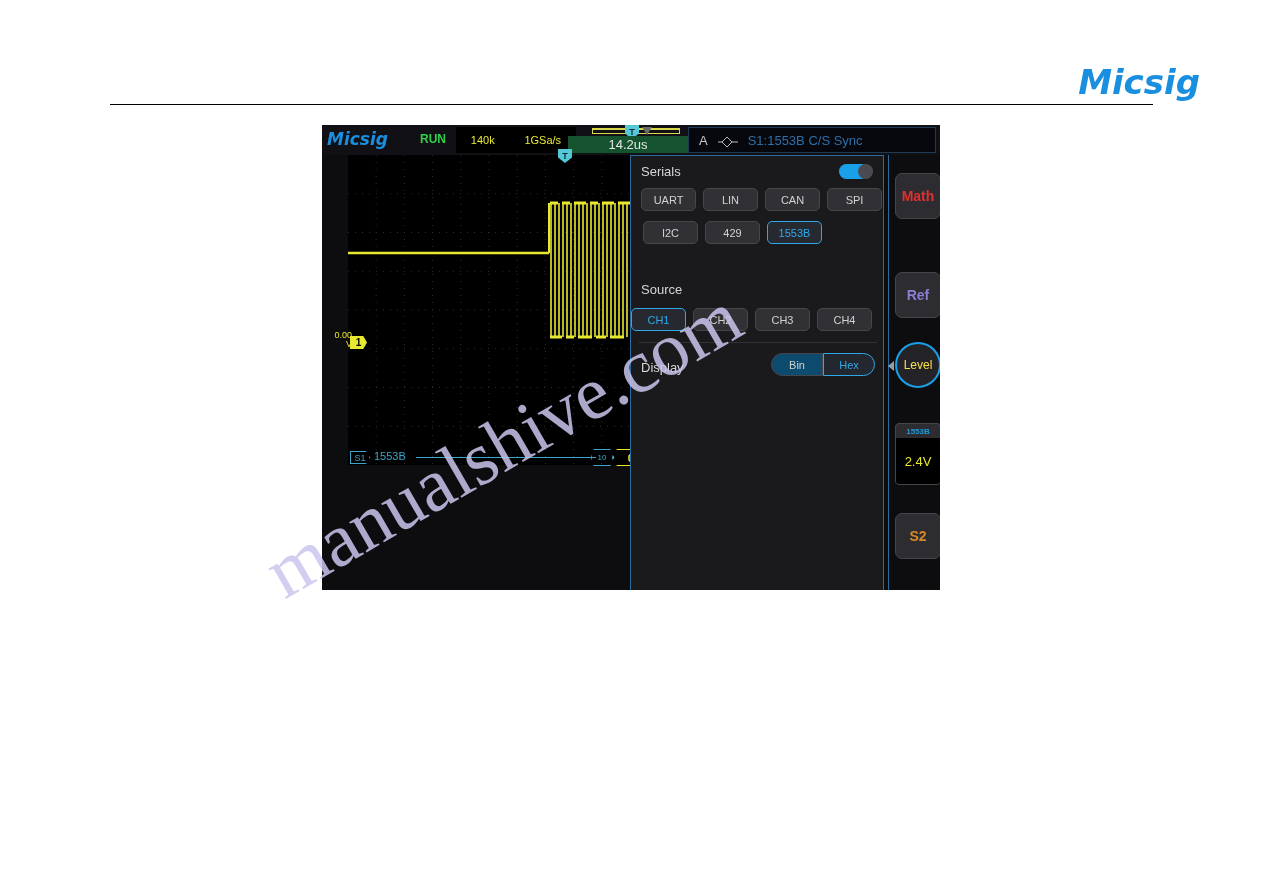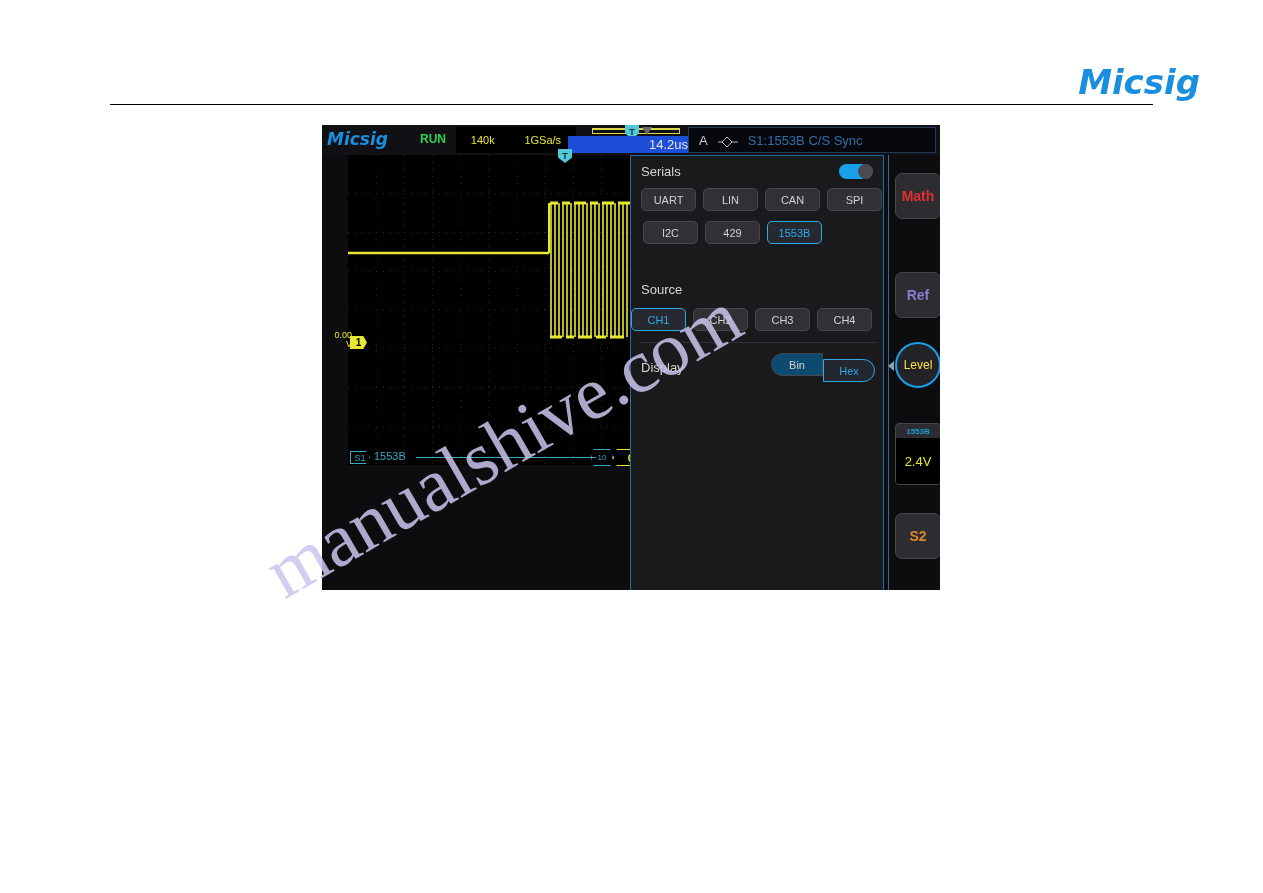--- a/index.html
+++ b/index.html
@@ -57,22 +57,22 @@
     background:#000; display:flex; align-items:center; justify-content:space-around;
     color:#e8e830; font-size:11px;
   }
   .tb-timeref { position:absolute; left:246px; top:0px; width:120px; height:30px; }
   .tb-refbar {
     position:absolute; left:24px; top:3px; width:88px; height:6px;
     border:1px solid #d8d84a; border-top:none; box-sizing:border-box;
   }
   .tb-refline { position:absolute; left:24px; top:3px; width:88px; height:2px; background:#d8d84a; }
   .tb-time {
-    position:absolute; left:0; top:11px; width:120px; text-align:right;
-    font-size:13px; color:#e6e6e6; background:#1d4ed8; height:17px; line-height:17px;
+    position:absolute; left:0; top:11px; width:120px; text-align:center;
+    font-size:13px; color:#e6e6e6; background:#14532d; height:17px; line-height:17px;
   }
   .tb-trigzone {
     position:absolute; left:366px; top:2px; width:248px; height:26px;
     background:#07080d; border:1px solid #1f3a55;
     display:flex; align-items:center; gap:10px; padding-left:10px;
   }
   .tb-a { font-size:13px; color:#c8c8c8; }
   .tb-trigsrc { font-size:13px; color:#2f6fa8; }
   .diamond-icon { width:20px; height:12px; display:inline-block; }
 
@@ -170,21 +170,21 @@
   .seg {
     position:absolute; left:140px; top:197px; display:flex;
   }
   .seg .sbtn {
     width:52px; height:23px; background:#0c4a6e; border:1px solid #46464c;
     color:#d2d2d2; font-size:11px;
     display:flex; align-items:center; justify-content:center;
   }
   .seg .sbtn:first-child { border-radius:12px 0 0 12px; }
   .seg .sbtn:last-child  { border-radius:0 12px 12px 0; }
-  .seg .sbtn.sel { color:#2ea8e8; border-color:#2ea8e8; background:#232830;margin-top:6px; }
+  .seg .sbtn.sel { color:#2ea8e8; border-color:#2ea8e8; background:#232830; }
 
   
   .rail { position:absolute; left:566px; top:30px; width:52px; height:507px; }
   .rail-line { position:absolute; left:0; top:0; width:1px; height:507px; background:#2b6a9e; }
   .rkey {
     position:absolute; left:7px; width:46px; height:46px; border-radius:7px;
     background:#2c2c31; border:1px solid #45454b;
     display:flex; align-items:center; justify-content:center;
     font-size:14px; font-weight:bold;
   }

